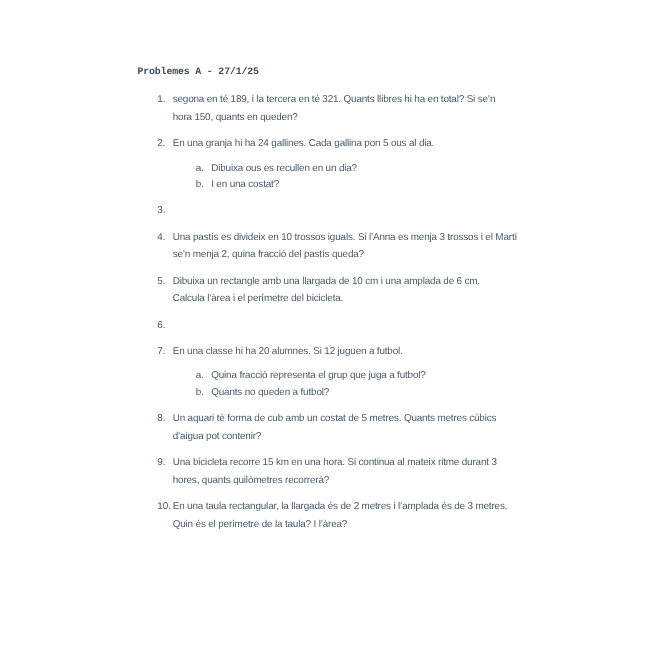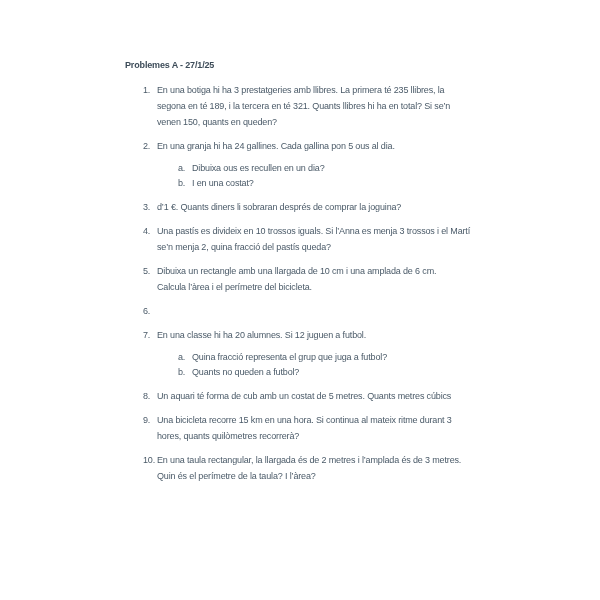--- a/index.html
+++ b/index.html
@@ -17,20 +17,21 @@
     top: 57px;
     width: 372px;
     font-size: 9px;
     letter-spacing: -0.15px;
     color: #4a5a68;
   }
   .title {
     font-weight: bold;
     line-height: 16px;
     margin-bottom: 9px;
+    font-family: Liberation Mono, monospace;
   }
   .item {
     display: flex;
     padding-left: 18px;
     margin-bottom: 8px;
     line-height: 16px;
   }
   .num {
     width: 14px;
     flex-shrink: 0;
@@ -51,23 +52,22 @@
 </style>
 </head>
 <body style="background: rgb(255, 255, 255);">
 
 <div class="doc" style="color: rgb(74, 90, 104);">
   <div class="title" style="color: rgb(61, 76, 89);">Problemes A - 27/1/25</div>
   <div id="problem-list">
       <div class="item">
         <div class="num">1.</div>
         <div class="body-block">
-          <div class="line">En una botiga hi ha 3 prestatgeries amb llibres. La primera té 235 llibres, la</div>
           <div class="line">segona en té 189, i la tercera en té 321. Quants llibres hi ha en total? Si se’n</div>
-          <div class="line">venen 150, quants en queden?</div>
+          <div class="line">hora 150, quants en queden?</div>
         </div>
       </div>
       <div class="item">
         <div class="num">2.</div>
         <div class="body-block">
           <div class="line">En una granja hi ha 24 gallines. Cada gallina pon 5 ous al dia.</div>
           <div class="sub">
             <div class="subrow">
               <div class="letter">a.</div>
               <div class="subtext">Dibuixa ous es recullen en un dia?</div>
@@ -75,21 +75,20 @@
             <div class="subrow">
               <div class="letter">b.</div>
               <div class="subtext">I en una costat?</div>
             </div>
           </div>
         </div>
       </div>
       <div class="item">
         <div class="num">3.</div>
         <div class="body-block">
-          <div class="line">d’1 €. Quants diners li sobraran després de comprar la joguina?</div>
         </div>
       </div>
       <div class="item">
         <div class="num">4.</div>
         <div class="body-block">
           <div class="line">Una pastís es divideix en 10 trossos iguals. Si l’Anna es menja 3 trossos i el Martí</div>
           <div class="line">se’n menja 2, quina fracció del pastís queda?</div>
         </div>
       </div>
       <div class="item">
@@ -115,20 +114,21 @@
               <div class="letter">b.</div>
               <div class="subtext">Quants no queden a futbol?</div>
             </div>
           </div>
         </div>
       </div>
       <div class="item">
         <div class="num">8.</div>
         <div class="body-block">
           <div class="line">Un aquari té forma de cub amb un costat de 5 metres. Quants metres cúbics</div>
+          <div class="line">d’aigua pot contenir?</div>
         </div>
       </div>
       <div class="item">
         <div class="num">9.</div>
         <div class="body-block">
           <div class="line">Una bicicleta recorre 15 km en una hora. Si continua al mateix ritme durant 3</div>
           <div class="line">hores, quants quilòmetres recorrerà?</div>
         </div>
       </div>
       <div class="item">

